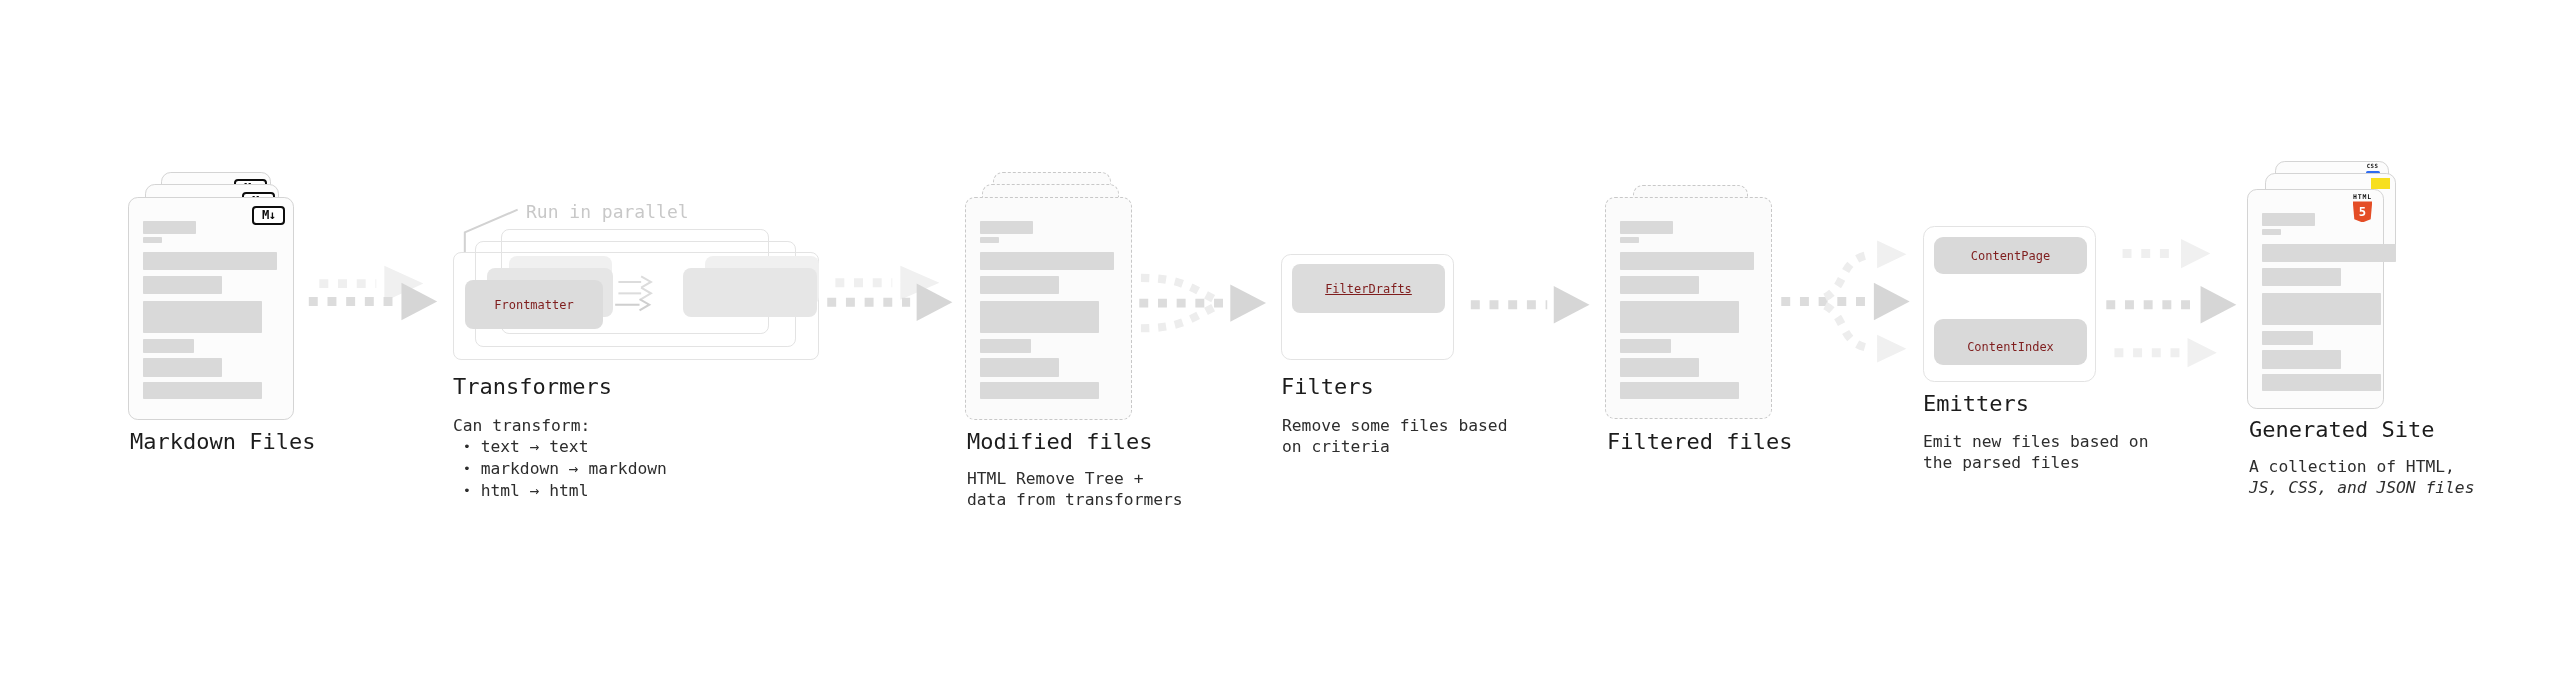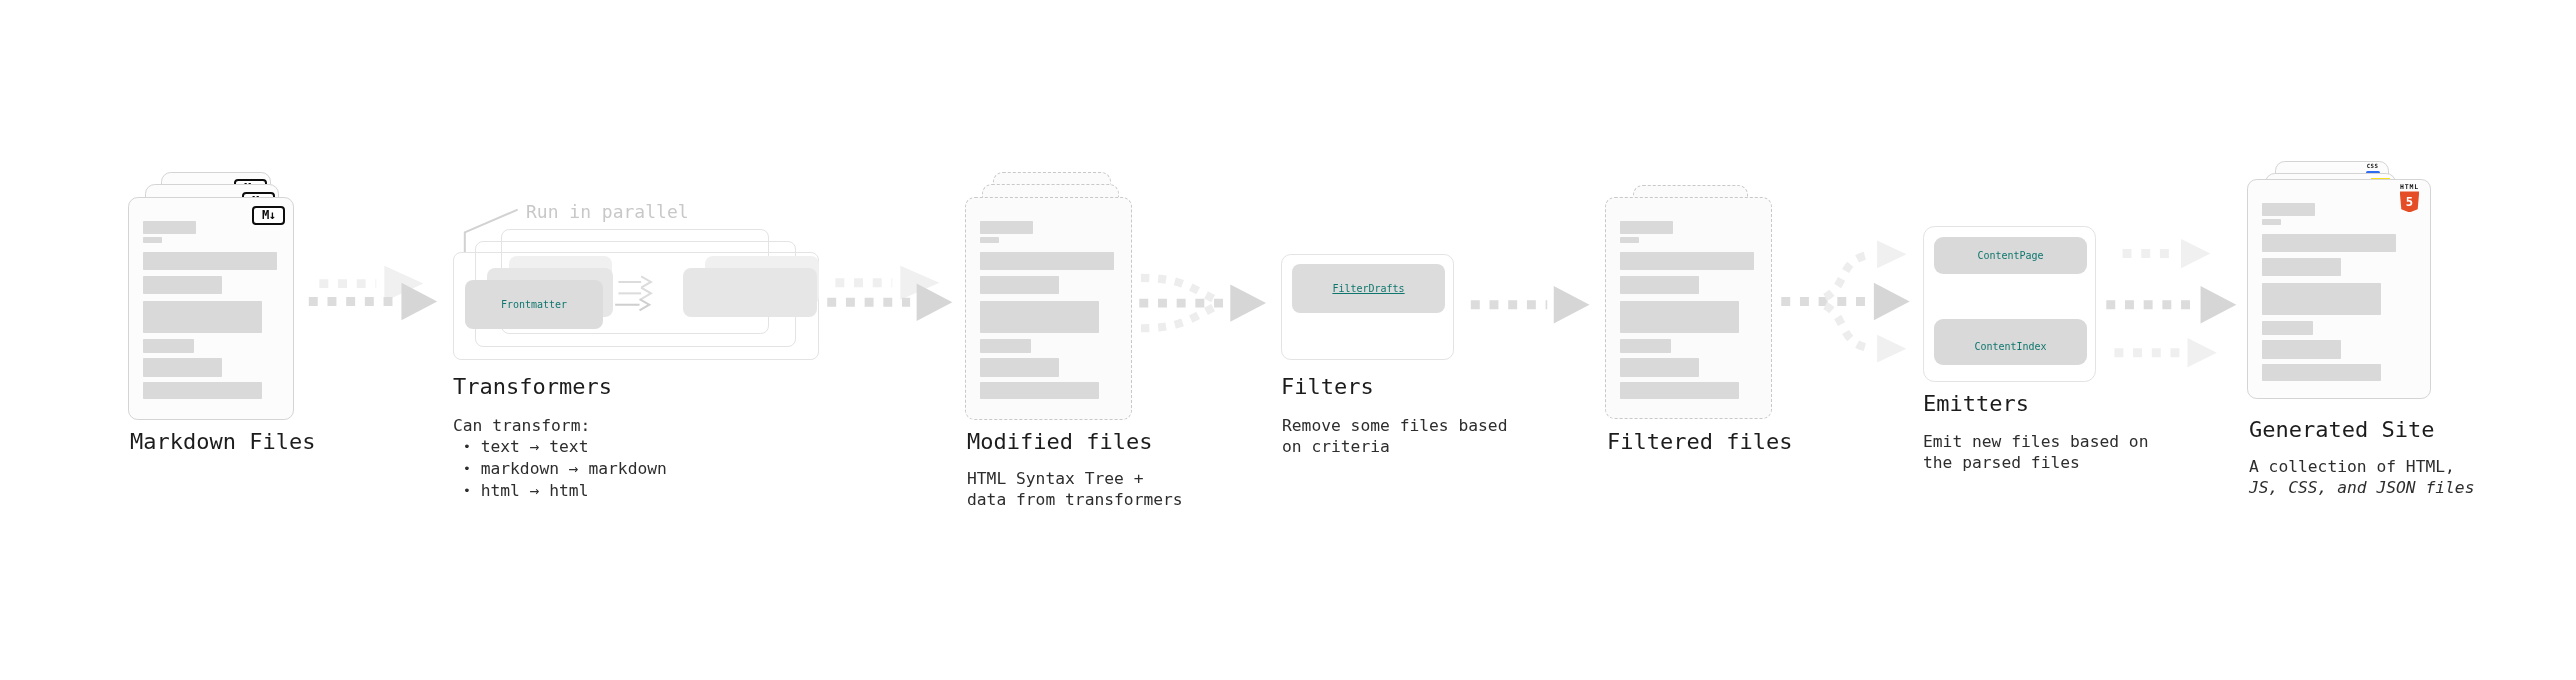--- a/index.html
+++ b/index.html
@@ -43,21 +43,21 @@
   .html5-word{font-size:6.5px;font-weight:bold;color:#111;line-height:8.1px;letter-spacing:0.8px;}
   .html5-shield{width:19.5px;height:21px;margin:0 auto;background:#e44d26;
     clip-path:polygon(0 0,100% 0,92% 85%,50% 100%,8% 85%);
     display:flex;align-items:center;justify-content:center;}
   .html5-shield span{color:#ffffff;font-size:12.2px;font-weight:bold;line-height:12.2px;}
 
   
   .layer{position:absolute;border:1.6px solid #e3e3e3;border-radius:8.1px;background:transparent;box-sizing:border-box;}
   .outline-box{position:absolute;border:1.6px solid #e3e3e3;background:transparent;box-sizing:border-box;}
   .node{position:absolute;border-radius:8.1px;display:flex;align-items:center;justify-content:center;
-    font-size:10px;color:#0f766e;white-space:nowrap;}
+    font-size:12px;color:#7f1d1d;white-space:nowrap;}
   .node.main{background:#dcdcdc;}
   .node.em{background:#d9d9d9;border-radius:9px;}
   .ghost1{background:#e6e6e6;}
   .ghost2{background:#f0f0f0;}
 
   
   .heading{position:absolute;font-size:22px;line-height:24.4px;color:#1c1c1c;font-weight:500;white-space:nowrap;}
   .body-text{position:absolute;font-size:16.3px;line-height:19.5px;color:#2d2d2d;white-space:nowrap;}
   .ghost-note{position:absolute;font-size:18px;color:#c8c8c8;white-space:nowrap;}
   .bullet-row{position:absolute;display:flex;align-items:center;font-size:16.3px;color:#2d2d2d;white-space:nowrap;}
@@ -173,21 +173,21 @@
         <div class="bar"></div>
         <div class="bar"></div>
         <div class="bar"></div>
         <div class="bar"></div>
         <div class="bar"></div>
         <div class="bar"></div>
         <div class="bar"></div>
     </div>
   </div>
   <div class="heading" style="left:967px;top:430px;">Modified files</div>
-  <div class="body-text" style="left:967px;top:469px;">HTML Syntax Tree +</div>
+  <div class="body-text" style="left:967px;top:469px;">HTML Remove Tree +</div>
   <div class="body-text" style="left:967px;top:490px;">data from transformers</div>
 
   <div class="outline-box" style="left:1281px;top:254px;width:173px;height:106px;border-radius:9.8px;"></div>
   <div class="node main" style="left:1292px;top:264px;width:153px;height:49px;text-decoration:underline;">FilterDrafts</div>
   <div class="heading" style="left:1281px;top:375px;">Filters</div>
   <div class="body-text" style="left:1282px;top:416px;">Remove some files based</div>
   <div class="body-text" style="left:1282px;top:437px;">on criteria</div>
 
   <div class="file-card dashed" style="left:1633px;top:185px;width:115px;height:73px;"></div>
   <div class="file-card dashed" style="left:1605px;top:197px;width:167px;height:222px;">
@@ -214,21 +214,21 @@
 
   <div class="file-card" style="left:2275px;top:161px;width:114px;height:73px;">
     <div class="css-badge" style="right:6.5px;top:2.4px;">
       <div class="css-txt">CSS</div>
       <div class="css-bar" style="background: rgb(46, 107, 240);"></div>
     </div>
   </div>
   <div class="file-card" style="left:2265px;top:173px;width:131px;height:81px;">
     <div class="js-badge" style="right: 4.9px; top: 4.1px; background: rgb(247, 223, 30);"></div>
   </div>
-  <div class="file-card" style="left:2247px;top:179px;width:184px;height:220px;">
+  <div class="file-card" style="left:2247px;top:189px;width:137px;height:220px;">
     <div class="html5" style="right:9px;top:3.3px;">
       <div class="html5-word">HTML</div>
       <div class="html5-shield" style="background: rgb(228, 77, 38);">
         <span>5</span>
       </div>
     </div>
     <div class="bars">
       <div class="bar"></div>
         <div class="bar"></div>
         <div class="bar"></div>

